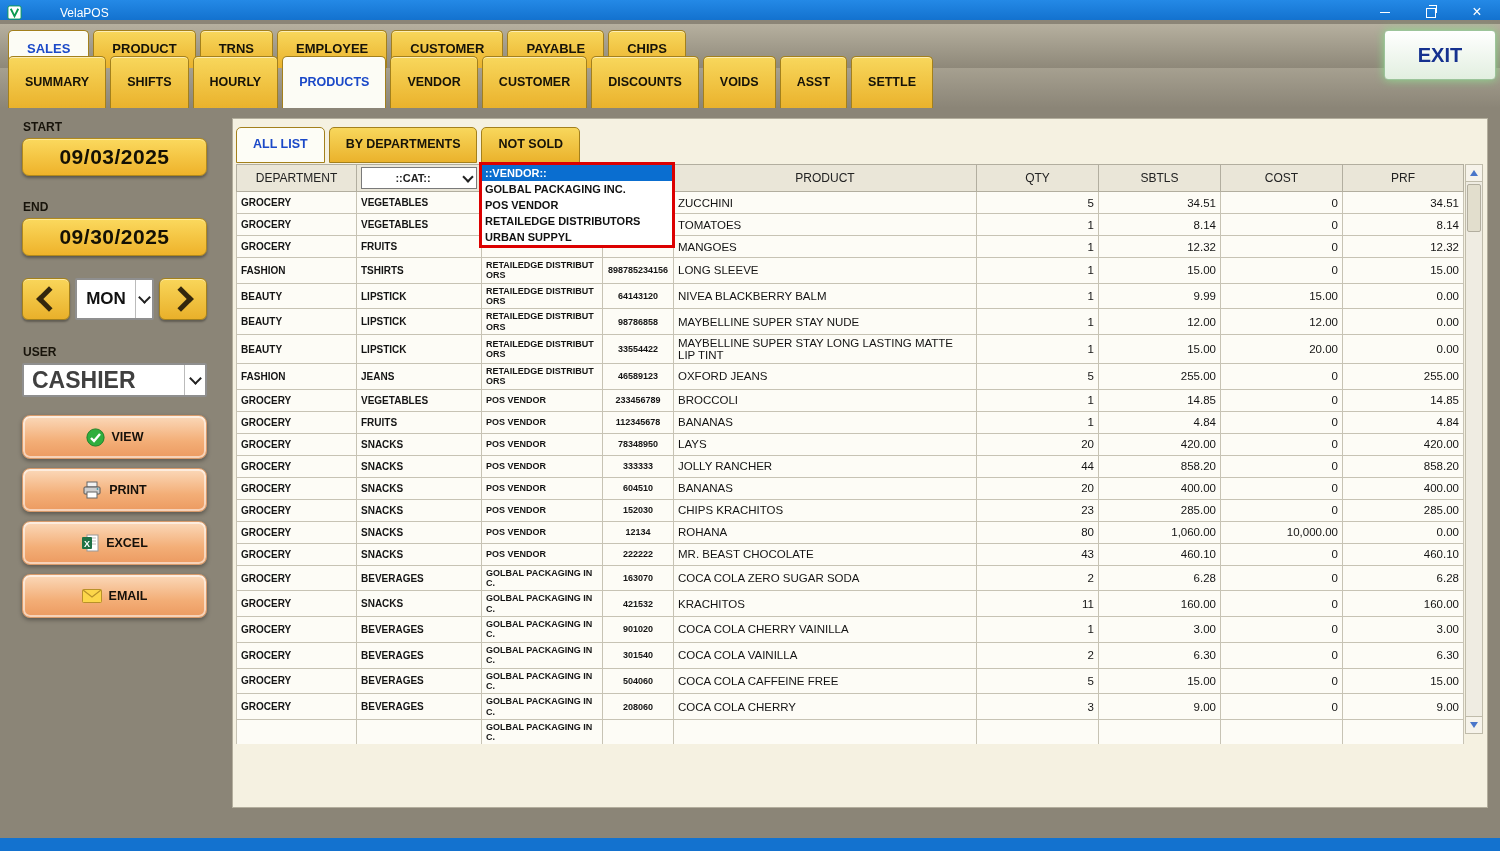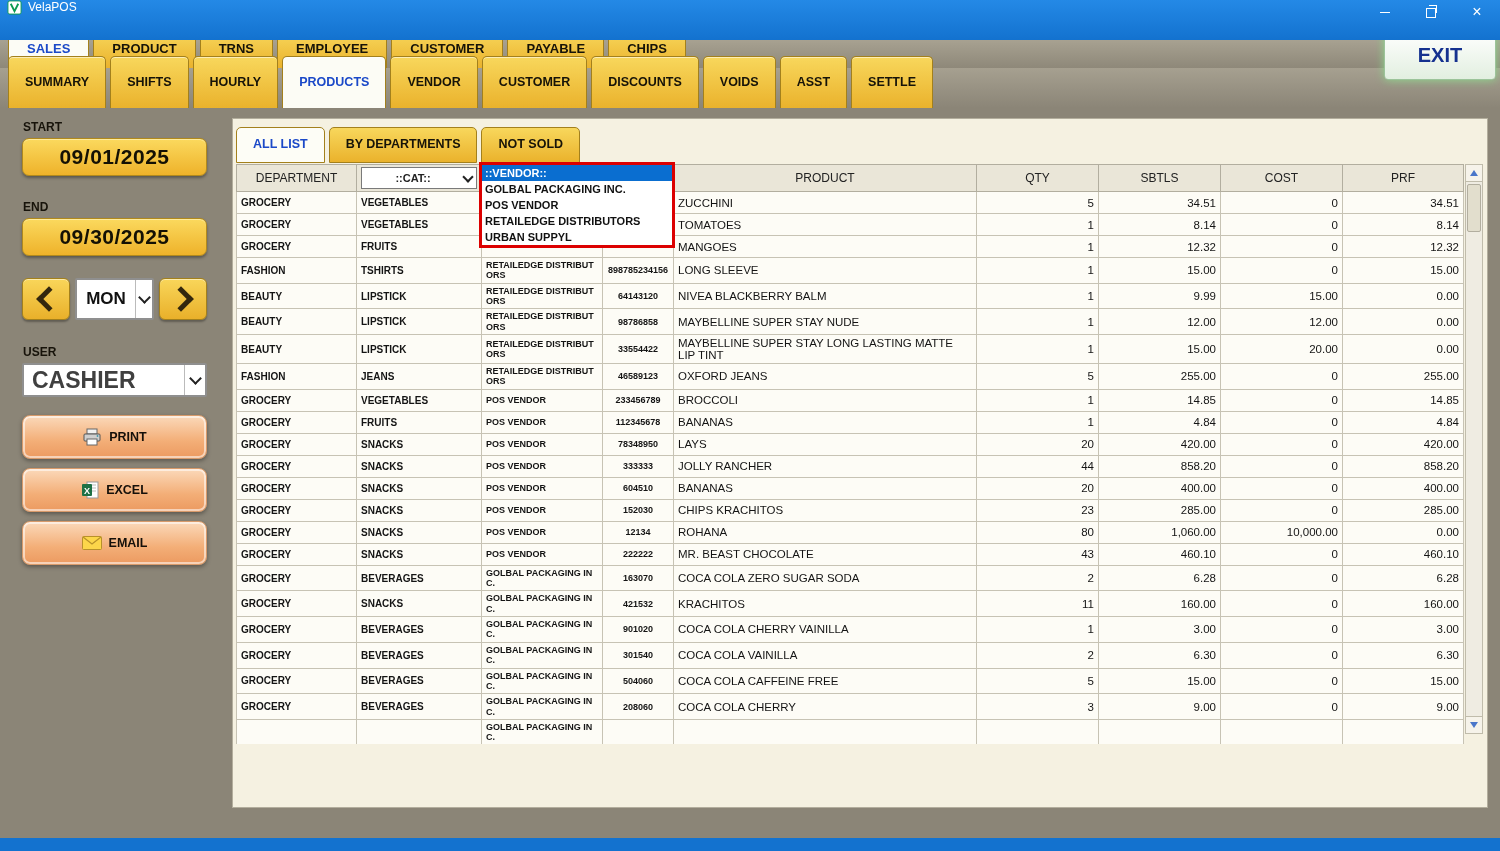--- a/index.html
+++ b/index.html
@@ -1,20 +1,20 @@
 <!DOCTYPE html>
 <html><head>
 <meta charset="utf-8">
 <style>
   html,body{margin:0;padding:0;}
   body{font-family:"Liberation Sans",sans-serif;background:#444;}
   .app{position:relative;width:1500px;height:851px;background:#8b8577;overflow:hidden;}
 
   
-  .titlebar{position:absolute;left:0;top:0;width:100%;height:40px;background:linear-gradient(180deg,#2489e6,#1372cf);display:flex;align-items:flex-start;color:#fff;z-index:30;}
+  .titlebar{position:absolute;left:0;top:0;width:100%;height:20px;background:linear-gradient(180deg,#2489e6,#1372cf);display:flex;align-items:flex-end;color:#fff;z-index:30;gap:32px;}
   .app-icon{margin:0 6px 0 7px;display:flex;align-items:center;}
   .win-title{font-size:12px;}
   .win-controls{position:absolute;right:0;top:0;height:24px;display:flex;}
   .win-btn{width:46px;height:24px;display:flex;align-items:center;justify-content:center;color:#fff;cursor:pointer;}
   .glyph-min{width:10px;height:1px;background:#fff;display:block;}
   .glyph-max{position:relative;width:8px;height:8px;border:1px solid #fff;display:block;margin-top:2px;}
   .glyph-max::before{content:"";position:absolute;left:2px;top:-4px;width:7px;height:7px;border:1px solid #fff;border-left:none;border-bottom:none;}
   .glyph-close{font-size:16px;line-height:1;font-weight:normal;}
 
   
@@ -134,21 +134,21 @@
         <div class="tab">CUSTOMER</div>
         <div class="tab">DISCOUNTS</div>
         <div class="tab">VOIDS</div>
         <div class="tab">ASST</div>
         <div class="tab">SETTLE</div>
       </div>
   </div>
 
   <div class="sidebar">
     <div class="side-label">START</div>
-    <button class="date-btn">09/01/2025</button>
+    <button class="date-btn">09/03/2025</button>
 
     <div class="side-label lbl-end">END</div>
     <button class="date-btn">09/30/2025</button>
 
     <div class="nav-row">
       <button class="nav-btn">
           <span class="chev left"></span>
         </button>
       <div class="period-select">
         <span class="period-text">MON</span>
@@ -163,20 +163,29 @@
 
     <div class="side-label lbl-user">USER</div>
     <div class="user-select">
       <span class="user-text">CASHIER</span>
       <span class="combo-arrow">
           <span class="caret"></span>
         </span>
     </div>
 
     <div class="side-buttons" id="sideButtons">
+        <button class="side-btn">
+          <span class="sicon">
+            <svg width="19" height="19" viewBox="0 0 19 19">
+              <circle cx="9.5" cy="9.5" r="8.6" fill="#2fae3e" stroke="#1d8129"></circle>
+              <path d="M5 10 l3 3 l6 -7" stroke="#fff" stroke-width="2.4" fill="none"></path>
+            </svg>
+          </span>
+          <span>VIEW</span>
+        </button>
         <button class="side-btn">
           <span class="sicon">
             <svg width="20" height="18" viewBox="0 0 20 18">
               <rect x="5" y="1" width="10" height="5" fill="#f2f2f2" stroke="#666"></rect>
               <rect x="2" y="6" width="16" height="7" rx="1" fill="#cfcfcf" stroke="#555"></rect>
               <rect x="5" y="11" width="10" height="6" fill="#fff" stroke="#666"></rect>
               <circle cx="15.5" cy="8" r="0.9" fill="#49a"></circle>
             </svg>
           </span>
           <span>PRINT</span>

